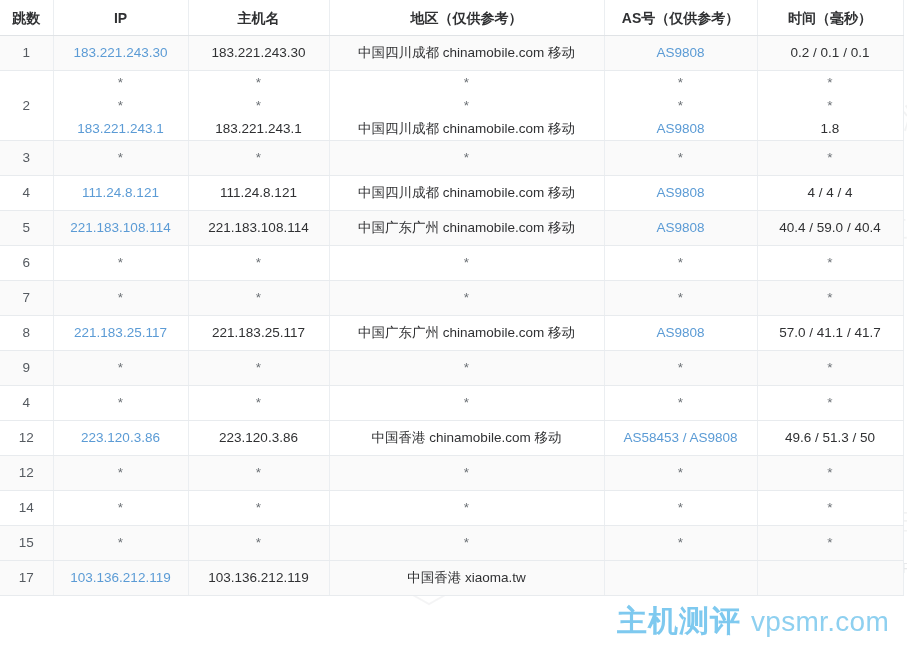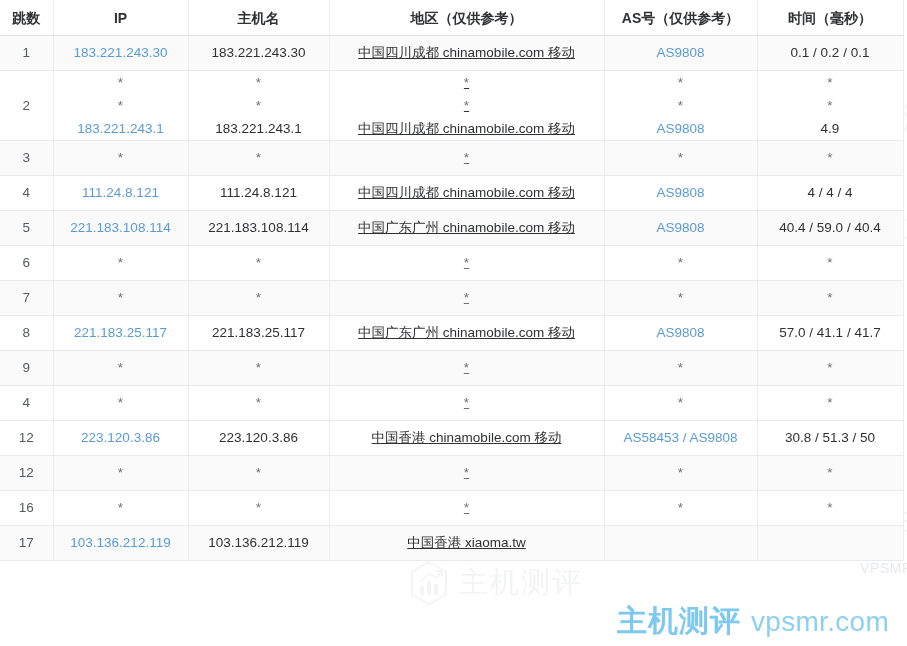--- a/index.html
+++ b/index.html
@@ -97,21 +97,21 @@
     background: #ffffff;
     border-bottom: 1px solid #e0e3e6;
   }
 
   table.trace tbody tr.odd  td { background: #fafafa; }
   table.trace tbody tr.even td { background: #ffffff; }
 
   td.hop    { color: #555a60; font-size: 13.5px; }
   td.ip     { color: #5b9bd5; }
   td.host   { color: #303133; }
-  td.geo    { color: #303133; text-decoration: underline; }
+  td.geo    { color: #303133; }
   td.as     { color: #5b9bd5; margin-left: 46px; }
   td.time   { color: #303133; }
   td.star   { color: #6b7075; font-size: 13px; }
 
   tr.r-normal td { height: 34px; }
   tr.r-multi  td { height: 68px; }
 
   .multi { display: block; }
   .multi span { display: block; line-height: 23px; }
 
@@ -310,21 +310,21 @@
         <th>时间（毫秒）</th>
       </tr>
     </thead>
     <tbody id="trace-body">
         <tr class="odd r-normal">
           <td class="hop">1</td>
           <td class="ip">183.221.243.30</td>
           <td class="host">183.221.243.30</td>
           <td class="geo">中国四川成都 chinamobile.com 移动</td>
           <td class="as">AS9808</td>
-          <td class="time">0.1 / 0.2 / 0.1</td>
+          <td class="time">0.2 / 0.1 / 0.1</td>
         </tr>
         <tr class="even r-multi">
           <td class="hop">2</td>
           <td class="ip">
             <span class="multi">
               <span class="star-line" style="color: rgb(107, 112, 117);">*</span>
               <span class="star-line" style="color: rgb(107, 112, 117);">*</span>
               <span>183.221.243.1</span>
             </span>
           </td>
@@ -346,21 +346,21 @@
             <span class="multi">
               <span class="star-line" style="color: rgb(107, 112, 117);">*</span>
               <span class="star-line" style="color: rgb(107, 112, 117);">*</span>
               <span>AS9808</span>
             </span>
           </td>
           <td class="time">
             <span class="multi">
               <span class="star-line" style="color: rgb(107, 112, 117);">*</span>
               <span class="star-line" style="color: rgb(107, 112, 117);">*</span>
-              <span>4.9</span>
+              <span>1.8</span>
             </span>
           </td>
         </tr>
         <tr class="odd r-normal">
           <td class="hop">3</td>
           <td class="ip star">*</td>
           <td class="host star">*</td>
           <td class="geo star">*</td>
           <td class="as star">*</td>
           <td class="time star">*</td>
@@ -420,32 +420,40 @@
           <td class="geo star">*</td>
           <td class="as star">*</td>
           <td class="time star">*</td>
         </tr>
         <tr class="even r-normal">
           <td class="hop">12</td>
           <td class="ip">223.120.3.86</td>
           <td class="host">223.120.3.86</td>
           <td class="geo">中国香港 chinamobile.com 移动</td>
           <td class="as">AS58453 / AS9808</td>
-          <td class="time">30.8 / 51.3 / 50</td>
+          <td class="time">49.6 / 51.3 / 50</td>
         </tr>
         <tr class="odd r-normal">
           <td class="hop">12</td>
           <td class="ip star">*</td>
           <td class="host star">*</td>
           <td class="geo star">*</td>
           <td class="as star">*</td>
           <td class="time star">*</td>
         </tr>
         <tr class="even r-normal">
-          <td class="hop">16</td>
+          <td class="hop">14</td>
+          <td class="ip star">*</td>
+          <td class="host star">*</td>
+          <td class="geo star">*</td>
+          <td class="as star">*</td>
+          <td class="time star">*</td>
+        </tr>
+        <tr class="odd r-normal">
+          <td class="hop">15</td>
           <td class="ip star">*</td>
           <td class="host star">*</td>
           <td class="geo star">*</td>
           <td class="as star">*</td>
           <td class="time star">*</td>
         </tr>
         <tr class="odd r-normal">
           <td class="hop">17</td>
           <td class="ip">103.136.212.119</td>
           <td class="host">103.136.212.119</td>

